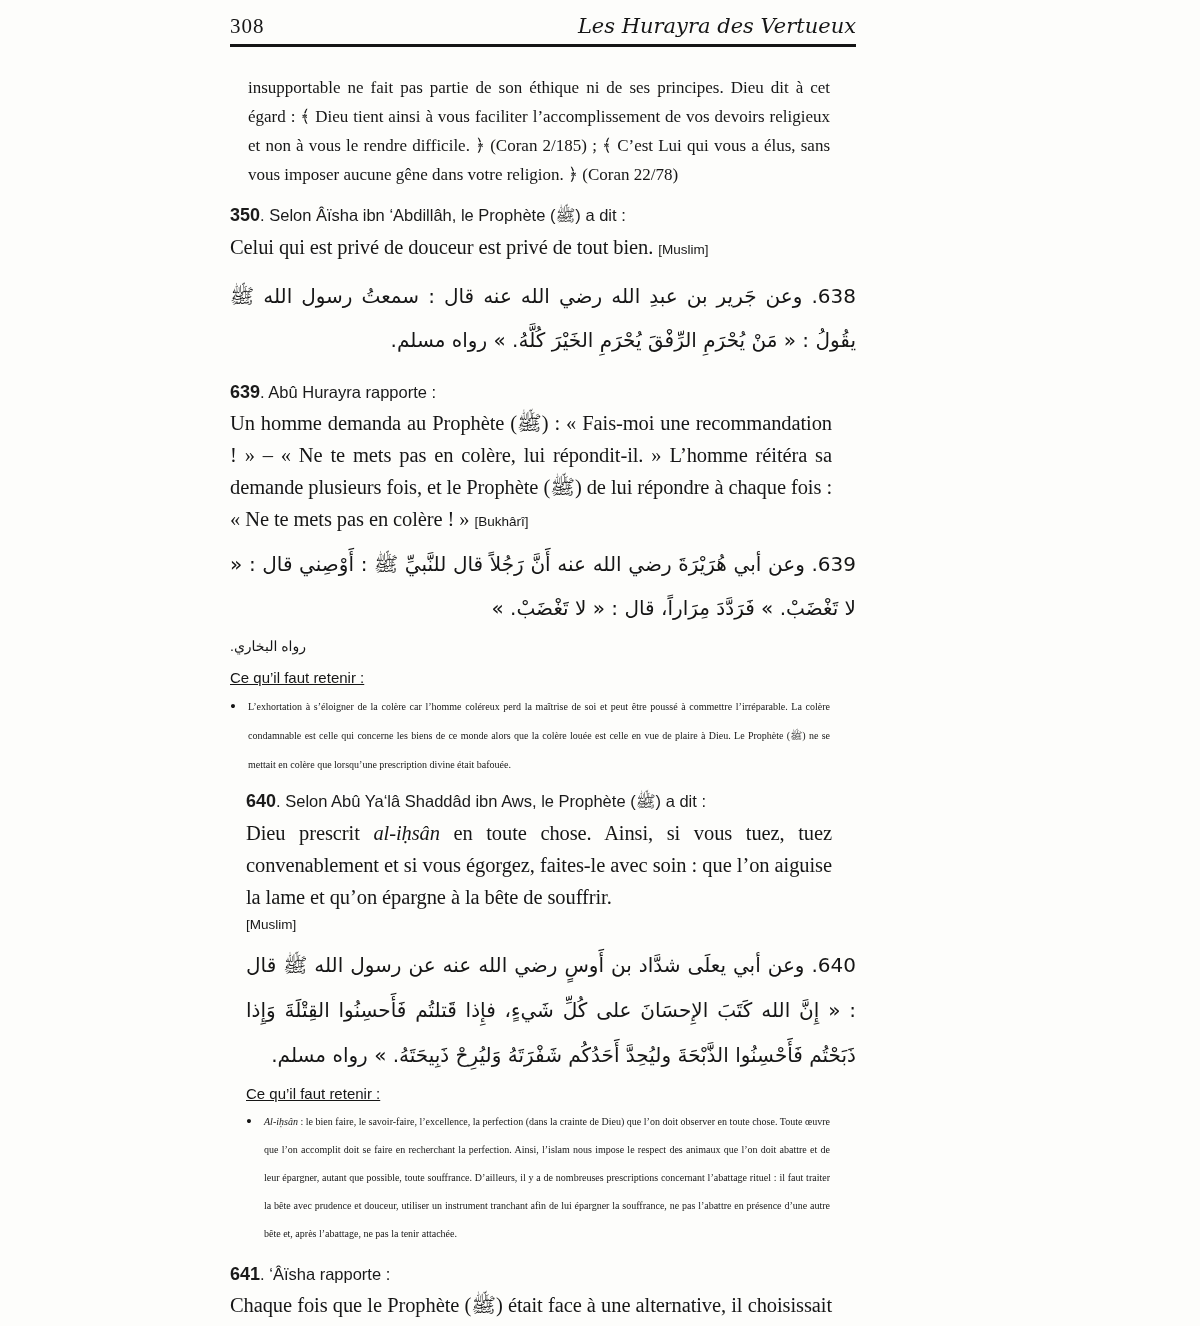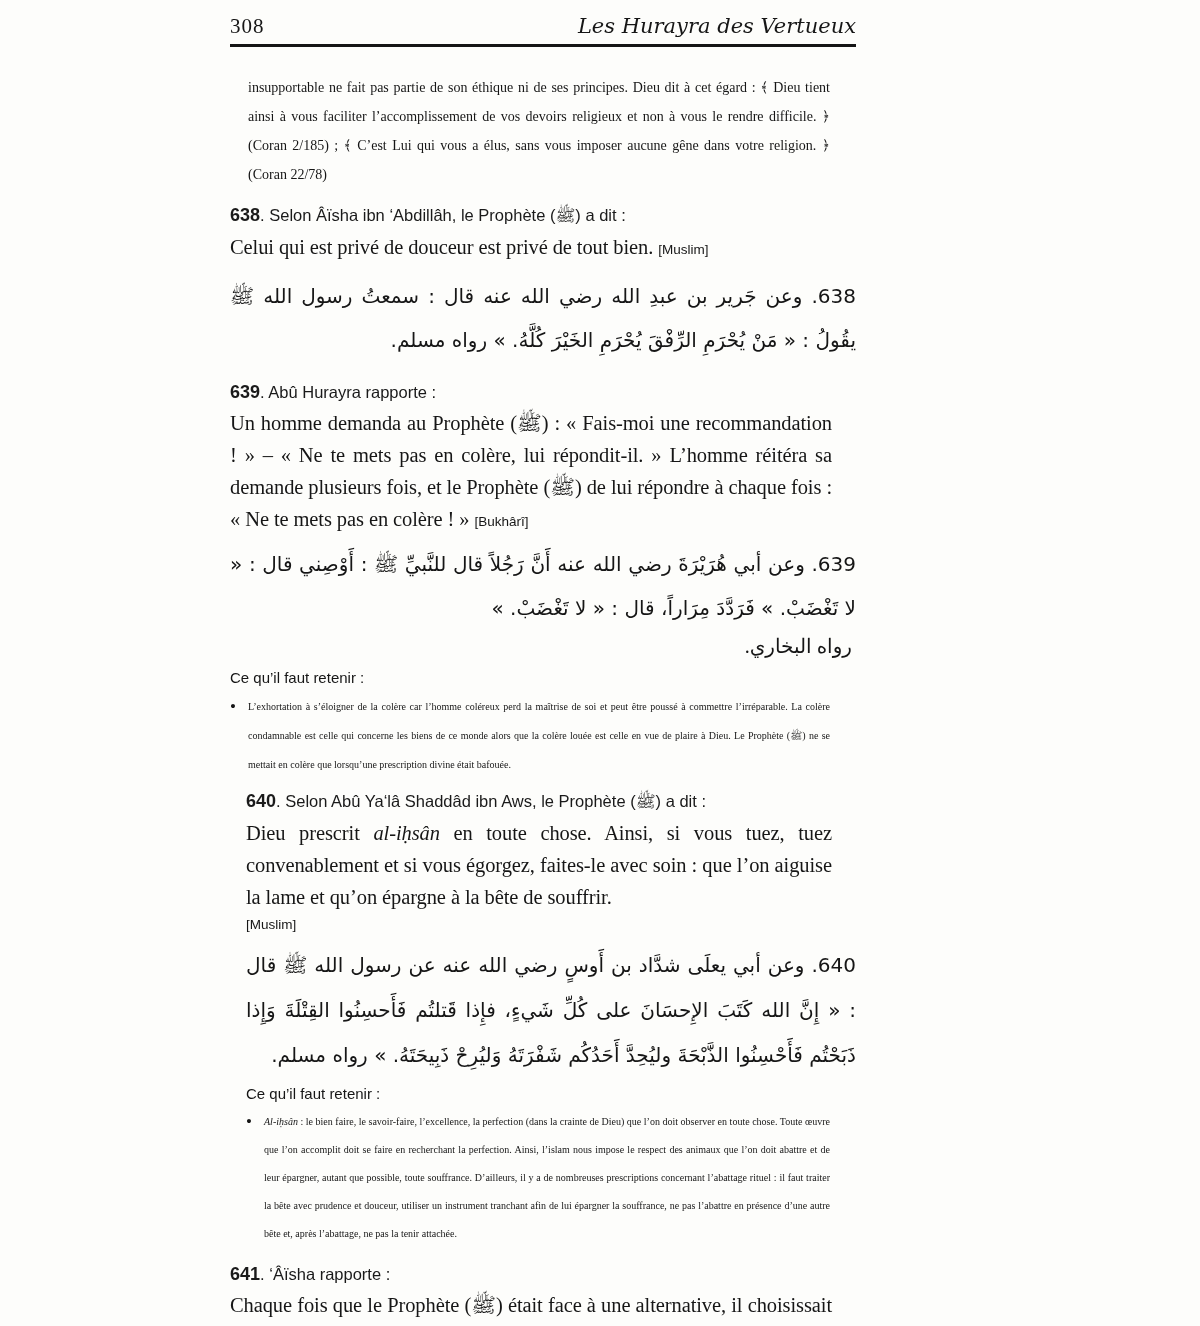--- a/index.html
+++ b/index.html
@@ -12,39 +12,39 @@
   }
   .page { width:1010px; height:1326px; padding:14px 154px 0 230px; }
 
   
   .header { display:flex; justify-content:space-between; align-items:baseline; }
   .pagenum { font-size:21px; letter-spacing:1px; }
   .running-title { font-family:"DejaVu Serif","Liberation Serif",serif; font-style:italic; font-size:21px; }
   .rule { margin-top:5px; height:3px; background:#151515; }
 
   
-  .intro { margin:26px 26px 0 18px; font-size:14px; line-height:29px; }
+  .intro { margin:26px 26px 0 18px; font-size:17px; line-height:29px; }
   .just { text-align:justify; }
 
   
   .hhead { font-family:"Liberation Sans",sans-serif; font-size:16.5px; line-height:21px; color:#1a1a1a; }
   .hnum { font-weight:bold; font-size:18px; }
 
   
   .trans { margin:5px 24px 0 0; font-size:20.5px; line-height:32px; letter-spacing:-0.1px; }
   .trans i, .btext i { font-style:italic; }
   .src { font-family:"Liberation Sans",sans-serif; font-size:13.5px; letter-spacing:0; white-space:nowrap; }
   .src-line { margin-top:2px; font-family:"Liberation Sans",sans-serif; font-size:13.5px; line-height:20px; }
 
   
   .arabic { margin:8px 0 0 0; font-family:"DejaVu Sans",sans-serif; font-size:20px; line-height:44px; text-align:justify; }
-  .arabic-src { margin:0 4px 0 0; font-family:Liberation Serif, serif; font-size:20px; line-height:32px; text-align:right; }
+  .arabic-src { margin:0 4px 0 0; font-family:Liberation Sans, sans-serif; font-size:14px; line-height:32px; text-align:left; }
 
   
-  .retain { margin-top:6px; font-family:"Liberation Sans",sans-serif; font-size:15px; line-height:20px; }
+  .retain { margin-top:6px; font-family:"Liberation Sans",sans-serif; font-size:15px; line-height:20px;text-decoration:underline; }
   .bullet-row { display:flex; margin:4px 26px 0 0; }
   .bullet { flex:0 0 18px; width:18px; font-size:17px; line-height:29px; }
   .btext { flex:1; font-size:10px; line-height:29px; }
 
   
   #s638 { margin-top:16px; }
   #s639 { margin-top:20px; }
   #s640 { margin-top:12px;margin-left:16px; }
   #s641 { margin-top:16px; }
   #s639 .trans, #s641 .trans { margin-top:4px; }
@@ -59,21 +59,21 @@
 
   <div class="header">
     <span class="pagenum">308</span>
     <span class="running-title">Les Hurayra des Vertueux</span>
   </div>
   <div class="rule"></div>
 
   <p class="intro just">insupportable ne fait pas partie de son éthique ni de ses principes. Dieu dit à cet égard : ﴾ Dieu tient ainsi à vous faciliter l’accomplissement de vos devoirs religieux et non à vous le rendre difficile. ﴿ (Coran 2/185) ; ﴾ C’est Lui qui vous a élus, sans vous imposer aucune gêne dans votre religion. ﴿ (Coran 22/78)</p>
 
   <section id="s638">
-    <p class="hhead"><span class="hnum">638</span><span>. Selon Âïsha ibn ‘Abdillâh, le Prophète (ﷺ) a dit :</span></p>
+    <p class="hhead"><span class="hnum">350</span><span>. Selon Âïsha ibn ‘Abdillâh, le Prophète (ﷺ) a dit :</span></p>
     <p class="trans"><span>Celui qui est privé de douceur est privé de tout bien.</span> <span class="src">[Muslim]</span></p>
     <p class="arabic" dir="rtl" lang="ar">638. وعن جَرير بن عبدِ الله رضي الله عنه قال : سمعتُ رسول الله ﷺ يقُولُ : « مَنْ يُحْرَمِ الرِّفْقَ يُحْرَمِ الخَيْرَ كُلَّهُ. » رواه مسلم.</p>
   </section>
 
   <section id="s639">
     <p class="hhead"><span class="hnum">639</span><span>. Abû Hurayra rapporte :</span></p>
     <p class="trans just"><span>Un homme demanda au Prophète (ﷺ) : «&nbsp;Fais-moi une recommandation !&nbsp;» – «&nbsp;Ne te mets pas en colère, lui répondit-il.&nbsp;» L’homme réitéra sa demande plusieurs fois, et le Prophète (ﷺ) de lui répondre à chaque fois : «&nbsp;Ne te mets pas en colère !&nbsp;»</span> <span class="src">[Bukhârî]</span></p>
     <p class="arabic" dir="rtl" lang="ar">639. وعن أبي هُرَيْرَةَ رضي الله عنه أَنَّ رَجُلاً قال للنَّبيِّ ﷺ : أَوْصِني قال : « لا تَغْضَبْ. » فَرَدَّدَ مِرَاراً، قال : « لا تَغْضَبْ. »</p>
     <p class="arabic-src" dir="rtl" lang="ar">رواه البخاري.</p>
     <p class="retain">Ce qu’il faut retenir :</p>

